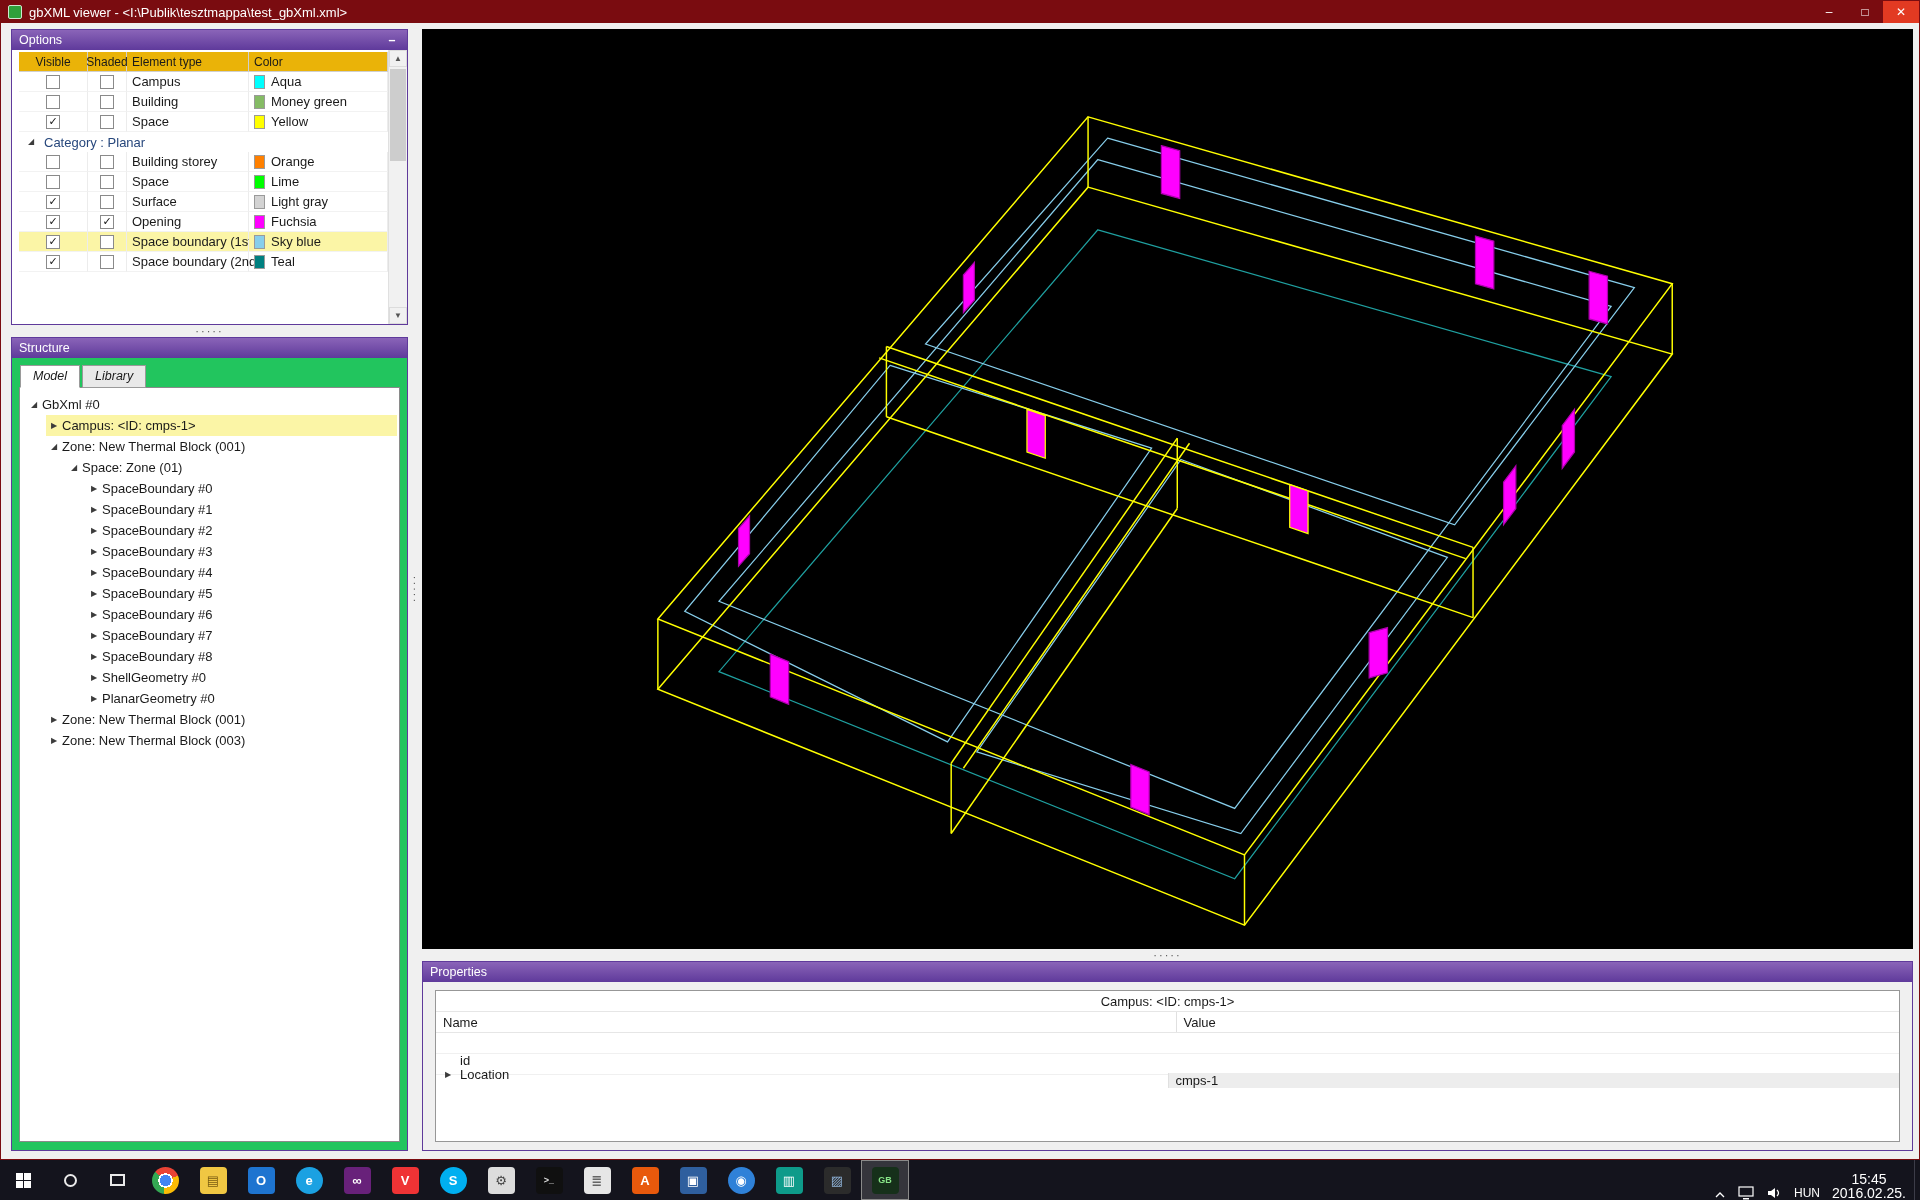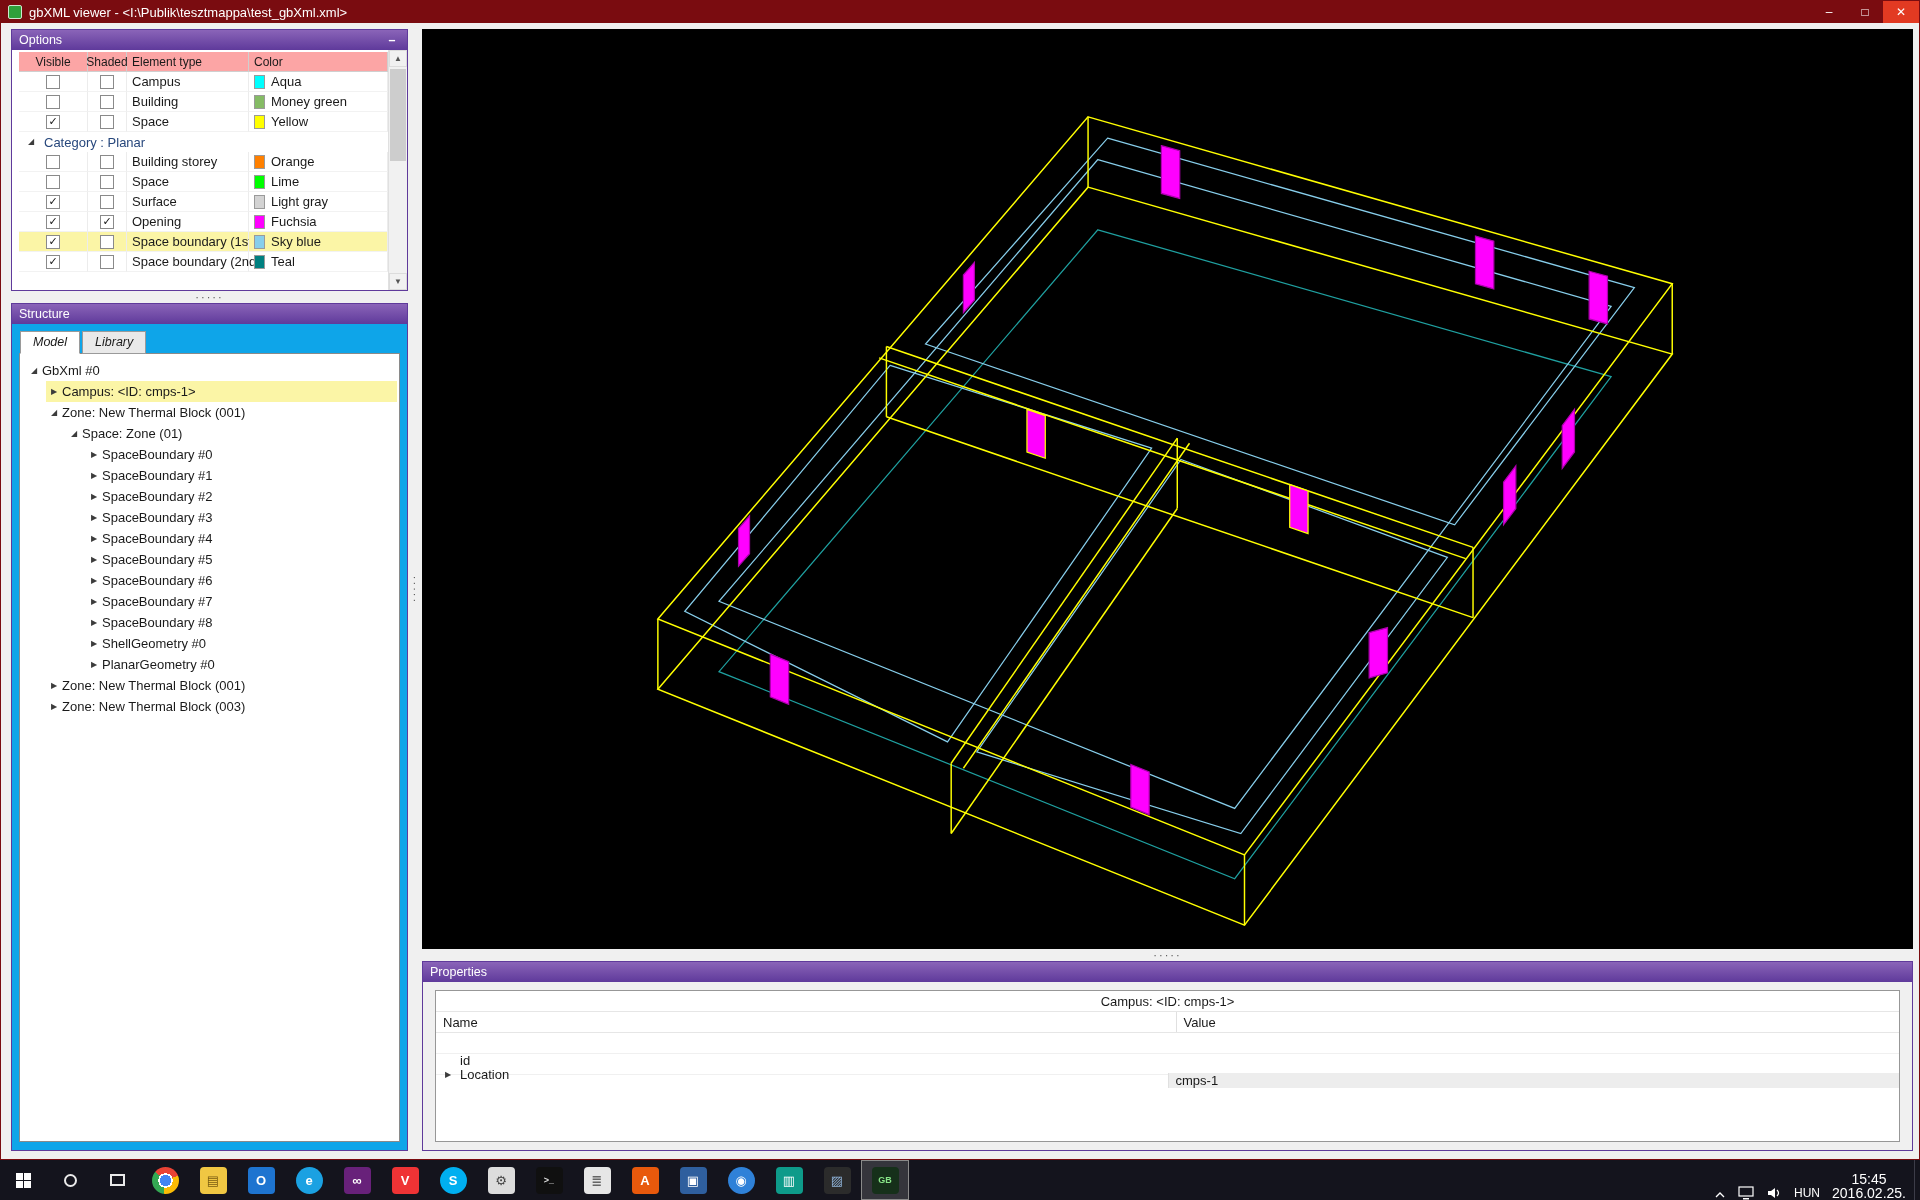--- a/index.html
+++ b/index.html
@@ -28,47 +28,47 @@
   .grip-h { height:12px; display:flex; align-items:center; justify-content:center;
     color:#555; font-size:11px; letter-spacing:2px; flex:none; }
   .grip-v { width:14px; flex:none; display:flex; align-items:center; justify-content:center; }
   .grip-v span { transform:rotate(90deg); color:#555; font-size:11px; letter-spacing:2px; }
 
   .panel-header { height:20px; background:linear-gradient(#8a64b8,#5f3a9b); color:#fff;
     display:flex; align-items:center; padding:0 7px; font-size:12.5px; flex:none; }
   .panel-header .collapse { margin-left:auto; width:16px; text-align:center; font-weight:bold; }
 
   
-  .options-panel { height:262px; flex:none; border:1px solid #5f3a9b; background:#fff;
+  .options-panel { height:296px; flex:none; border:1px solid #5f3a9b; background:#fff;
     display:flex; flex-direction:column; }
   .opt-body { flex:1; display:flex; overflow:hidden; }
   .opt-grid { flex:1; overflow:hidden; padding:2px 0 0 7px; }
   .opt-head-row,.opt-row { display:grid; grid-template-columns:69px 39px 122px 1fr; }
   .oh { height:20px; display:flex; align-items:center; padding:0 5px; font-size:12px;
-    background:#fca5a5; border-right:1px solid #cfcfcf; border-bottom:1px solid #cfcfcf; }
+    background:#eab308; border-right:1px solid #cfcfcf; border-bottom:1px solid #cfcfcf; }
   .oh.center { justify-content:center; }
   .oc { height:20px; display:flex; align-items:center; padding:0 5px;
     border-right:1px solid #ececec; border-bottom:1px solid #f2f2f2; white-space:nowrap; }
   .oc.center { justify-content:center; }
   .opt-row.sel .oc { background:#fbf5a6; }
   .opt-cat { height:20px; display:flex; align-items:center; gap:5px; padding-left:4px;
     color:#27477c; white-space:nowrap; }
   .cb { width:14px; height:14px; border:1px solid #8a8a8a; background:#fff; flex:none;
     display:flex; align-items:center; justify-content:center; font-size:11px; color:#111; line-height:1; }
   .swatch { width:11px; height:14px; border:1px solid #9a9a9a; margin-right:6px; flex:none; }
   .tree-arrow { width:16px; flex:none; text-align:center; font-size:8px; color:#3c3c3c; line-height:1; }
   .opt-scroll { width:19px; flex:none; background:#f1f1f1; border-left:1px solid #e0e0e0;
     display:flex; flex-direction:column; }
   .sb-btn { height:17px; display:flex; align-items:center; justify-content:center;
     font-size:8px; color:#555; background:#f1f1f1; border:1px solid #dcdcdc; }
   .sb-track { flex:1; position:relative; }
   .sb-thumb { position:absolute; left:1px; right:1px; top:2px; height:92px; background:#cdcdcd; }
 
   
-  .structure-panel { flex:1; margin-top:0; border:1px solid #5f3a9b; background:#0ea5e9;
+  .structure-panel { flex:1; margin-top:0; border:1px solid #5f3a9b; background:#22c55e;
     display:flex; flex-direction:column; min-height:0; }
   .tabs { display:flex; padding:7px 0 0 8px; position:relative; z-index:2; margin-bottom:-1px; flex:none; }
   .tab { font-size:12.5px; padding:3px 12px 4px; border:1px solid #9a9a9a; background:#e9e9e9; margin-right:2px;font-style:italic; }
   .tab.active { background:#fff; border-bottom:1px solid #fff; }
   .tree-box { flex:1; margin:0 7px 8px 7px; border:1px solid #8a8a8a; background:#fff;
     overflow:hidden; padding:6px 2px; min-height:0; }
   .tree-row { height:21px; display:flex; align-items:center; white-space:nowrap; }
   .tree-row.sel { background:#fbf5a6; }
   .tree-label { padding-right:8px; }
 

